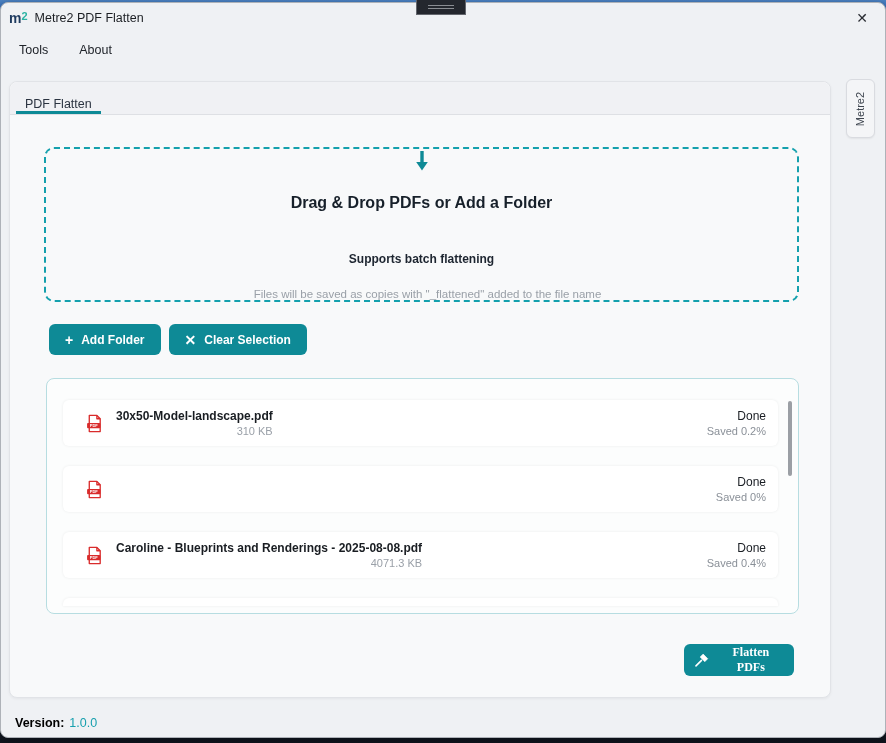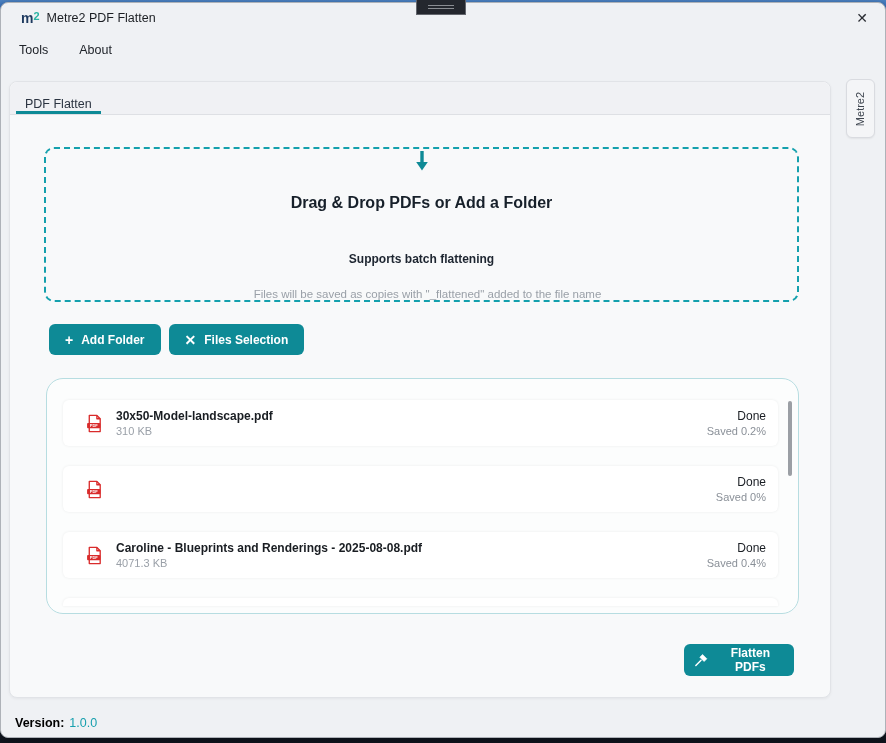--- a/index.html
+++ b/index.html
@@ -25,21 +25,21 @@
   
   .snap-handle {
     position: absolute; left: 416px; top: 0; width: 50px; height: 15px;
     background: #24272e; border: 1px solid #63666d; border-top: none;
     display: flex; flex-direction: column; align-items: center; justify-content: center; gap: 2px;
     z-index: 50;
   }
   .snap-handle i { display: block; width: 26px; height: 1px; background: #8a8d93; }
 
   
-  .titlebar { position: relative; height: 30px; display: flex; align-items: center; padding: 0 20px; }
+  .titlebar { position: relative; height: 30px; display: flex; align-items: center; padding: 0 8px; }
   .logo { font-weight: bold; font-size: 14px; letter-spacing: 0; margin-right: 7px; }
   .logo .lm { color: #1e3a5f; }
   .logo .l2 { color: #2ab3a3; font-size: 11px; vertical-align: 3px; }
   .win-title { font-size: 12.5px; color: #1b1e23; }
   .close-btn {
     position: absolute; right: 0; top: 0; width: 46px; height: 30px;
     display: flex; align-items: center; justify-content: center;
     font-size: 14px; color: #2a2d33; cursor: default;
   }
 
@@ -93,48 +93,49 @@
     background: #0e8a96; color: #ffffff; border: none; border-radius: 6px;
     height: 31px; display: flex; align-items: center; justify-content: center;
     gap: 8px; font-family: "Liberation Sans", sans-serif;
     font-size: 12px; font-weight: 600; padding: 0 16px; cursor: default;
   }
   .btn .bicon { font-size: 14px; font-weight: bold; line-height: 1; }
 
   
   .file-list {
     position: absolute; left: 36px; top: 296px; width: 753px; height: 236px;
-    background: #fcfdfd; border: 1px solid #b7dde1; border-radius: 17px;
+    background: #fcfdfd; border: 1px solid #b7dde1; border-radius: 8px;
     overflow: hidden; padding: 21px 20px 0 16px;
   }
   .file-row {
     height: 46px; background: #ffffff; border-radius: 6px; margin-bottom: 20px;
     display: flex; align-items: center; padding: 0 12px 0 22px;
     box-shadow: 0 0 3px rgba(0,0,0,.07);
   }
   .pdf-icon { width: 19px; height: 19px; flex: 0 0 19px; margin-right: 12px; }
   .file-main { display: flex; flex-direction: column; gap: 2px; }
   .file-name { font-size: 12px; font-weight: bold; color: #191d22; }
-  .file-size { font-size: 11px; color: #9aa0a8; }
+  .file-size { font-size: 11px; color: #9aa0a8; text-align: right; }
   .file-status { margin-left: auto; display: flex; flex-direction: column; align-items: flex-end; gap: 2px; }
   .file-done { font-size: 12px; color: #1a1e24; }
   .file-saved { font-size: 11px; color: #8a9098; }
   .file-row-partial {
     height: 8px; background: #ffffff; border-radius: 6px 6px 0 0;
     box-shadow: 0 0 3px rgba(0,0,0,.07); margin-right: 0;
   }
   .list-scrollbar {
     position: absolute; right: 6px; top: 22px; width: 4px; height: 75px;
     background: #9b9fa5; border-radius: 2px;
   }
 
   
   .flatten-btn {
     position: absolute; right: 36px; bottom: 21px; height: 32px; width: 110px;
     padding: 16px 10px;
+    font-family: Liberation Serif, serif;
   }
 
   
   .footer { position: absolute; left: 14px; top: 713px; font-size: 12.5px; }
   .ver-label { font-weight: bold; color: #000000; }
   .ver-value { color: #18a0ae; margin-left: 5px; }
 </style>
 </head>
 <body>
 
@@ -182,21 +183,21 @@
         <div class="dz-note">Files will be saved as copies with "_flattened" added to the file name</div>
       </div>
 
       <div class="btn-row">
         <button class="btn">
           <span class="bicon">+</span>
           <span>Add Folder</span>
         </button>
         <button class="btn">
           <span class="bicon">✕</span>
-          <span>Files Selection</span>
+          <span>Clear Selection</span>
         </button>
       </div>
 
       <div class="file-list">
         <div>
   <div class="file-row">
     <svg class="pdf-icon" viewBox="0 0 20 20">
       <path d="M4.5 1.5 h8 l3.5 3.5 v13.5 h-11.5 Z" fill="none" stroke="#D92B2B" stroke-width="1.4" stroke-linejoin="round"></path>
       <path d="M12.5 1.5 v3.5 h3.5" fill="none" stroke="#D92B2B" stroke-width="1.4" stroke-linejoin="round"></path>
       <rect x="2.2" y="9.5" width="14" height="5.4" rx="1" fill="#D92B2B"></rect>

